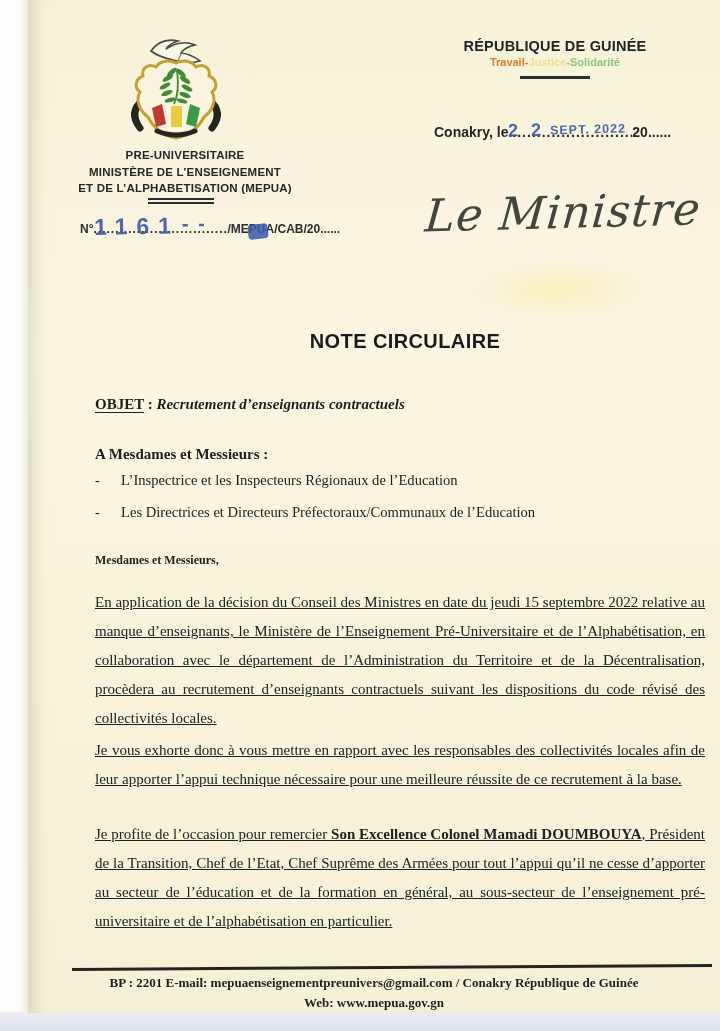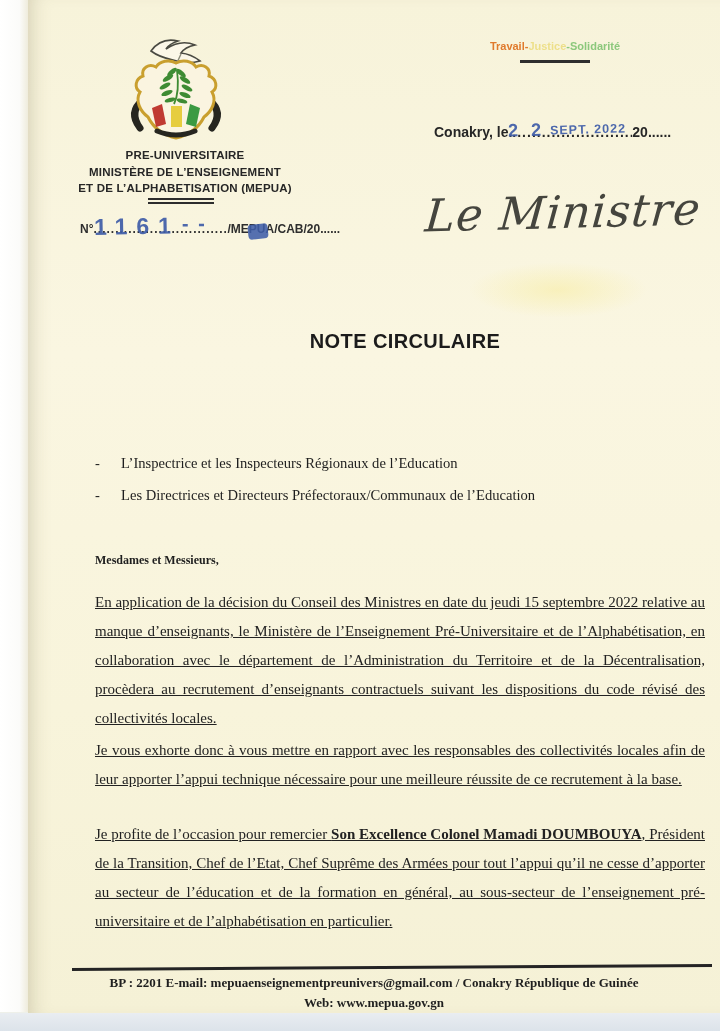--- a/index.html
+++ b/index.html
@@ -171,38 +171,43 @@
     </div>
     <div class="abs ministry-rule"></div>
 
     <div class="abs ref-line">
       <span>N°</span><span class="ref-dots">......................................</span><span>/MEPUA/CAB/20......</span>
       <span class="ref-stamp"><span class="digits">1161</span><span class="dashes">- -</span></span>
       <span class="ink-blob"></span>
     </div>
 
     <div class="abs republic">
+      <div class="republic-title">RÉPUBLIQUE DE GUINÉE</div>
       <div class="motto">
         <span class="m1">Travail-</span><span class="m2">Justice</span><span class="m3">-Solidarité</span>
       </div>
       <div class="republic-rule"></div>
     </div>
 
     <div class="abs dateline">
       <span>Conakry, le.</span><span class="date-dots">....................................</span><span>20......</span>
       <span class="date-stamp"><span class="day">2 2</span><span class="rest">SEPT. 2022</span></span>
     </div>
 
     <div class="abs le-ministre">Le Ministre</div>
     <div class="abs smudge"></div>
 
     <div class="abs note-title">NOTE CIRCULAIRE</div>
 
+    <div class="abs objet">
+      <span class="label">OBJET</span><span class="sep"> : </span><span class="value">Recrutement d’enseignants contractuels</span>
+    </div>
 
     <div class="abs recipients">
+      <div class="recipients-heading">A Mesdames et Messieurs :</div>
       <div class="recipient-item">
         <span class="dash">-</span>
         <span>L’Inspectrice et les Inspecteurs Régionaux de l’Education</span>
       </div>
       <div class="recipient-item">
         <span class="dash">-</span>
         <span>Les Directrices et Directeurs Préfectoraux/Communaux de l’Education</span>
       </div>
     </div>
 

